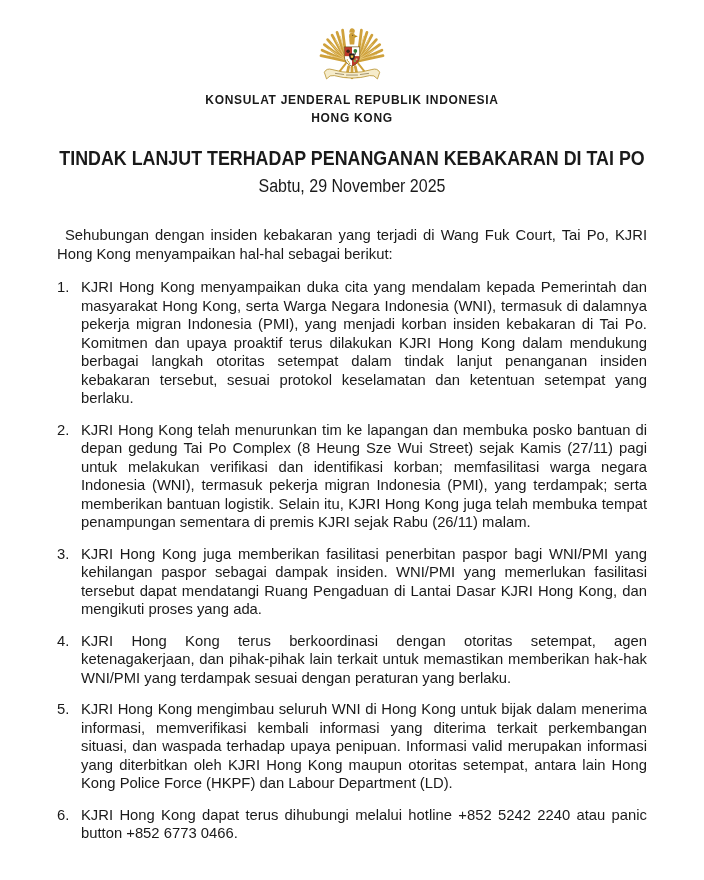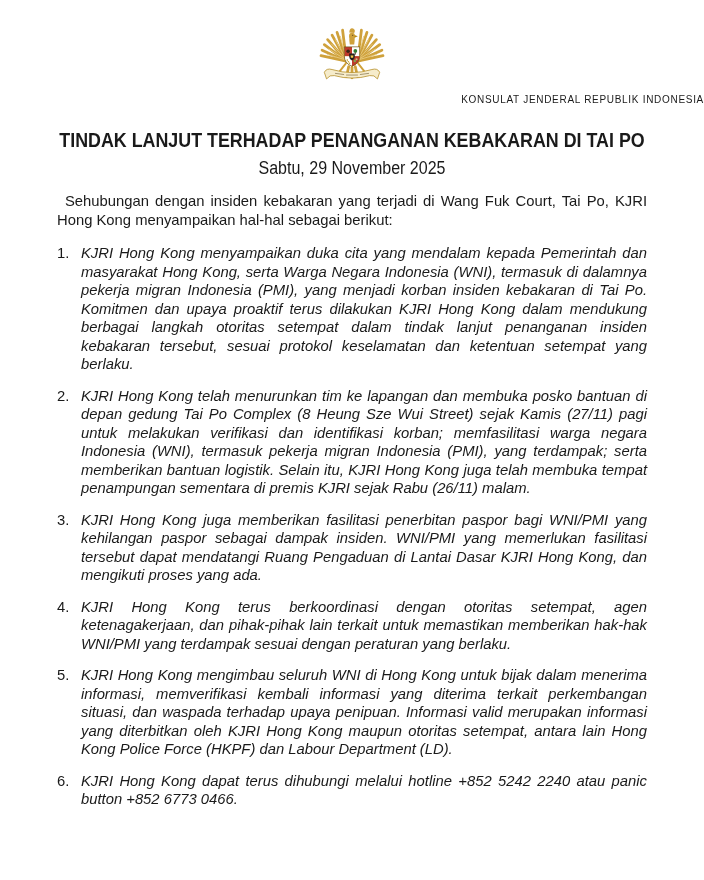--- a/index.html
+++ b/index.html
@@ -23,25 +23,24 @@
     text-align: center;
   }
   .emblem-svg {
     display: block;
     margin: 0 auto;
     width: 68px;
     height: 62px;
   }
   .org-line1 {
     margin-top: 3px;
-    font-size: 10px;
-    font-weight: normal;
+    font-size: 12px;
+    font-weight: bold;
     letter-spacing: 0.7px;
     line-height: 14px;
-    text-align: right;
   }
   .org-line2 {
     margin-top: 4px;
     font-size: 12px;
     font-weight: bold;
     letter-spacing: 0.7px;
     line-height: 14px;
   }
   .doc-title {
     margin: 21px 0 0 0;
@@ -56,21 +55,21 @@
   .doc-date {
     margin-top: 6px;
     text-align: center;
     font-size: 18px;
     line-height: 21px;
     white-space: nowrap;
     transform: scaleX(0.89);
     transform-origin: 50% 50%;
   }
   .body-content {
-    margin-top: 13px;
+    margin-top: 29px;
     padding: 0 57px;
     font-size: 14.8px;
     line-height: 18.5px;
     text-align: justify;
   }
   .intro {
     margin: 0;
     text-indent: 8px;
   }
   .numbered-list {
@@ -80,21 +79,20 @@
     display: flex;
     margin-bottom: 13px;
   }
   .item-number {
     width: 24px;
     flex-shrink: 0;
   }
   .item-text {
     flex: 1;
     text-align: justify;
-    font-style: italic;
   }
 </style>
 </head>
 <body>
 
 <div class="page">
 
   <div class="letterhead">
     <svg class="emblem-svg" viewBox="0 0 120 112" aria-hidden="true">
 
@@ -174,20 +172,21 @@
         <circle cx="53.5" cy="61" r="1.4" fill="#C9A227"></circle>
         <circle cx="55.5" cy="63.5" r="1.4" fill="#C9A227"></circle>
         <circle cx="65" cy="59.5" r="2.2" fill="#7FA650"></circle>
         <circle cx="68.2" cy="56.5" r="1.9" fill="#C9CF8A"></circle>
         <path d="M55,46 H65 V52 Q65,56.5 60,58.5 Q55,56.5 55,52 Z" fill="#1c1c1c"></path>
         <polygon points="60,47.8 61.1,50.3 63.8,50.3 61.7,52 62.5,54.6 60,53.1 57.5,54.6 58.3,52 56.2,50.3 58.9,50.3" fill="#F2C94C"></polygon>
       </g>
       <path d="M46,34 H74 V50 Q74,64 60,69 Q46,64 46,50 Z" fill="none" stroke="#6b5214" stroke-width="1.2"></path>
     </svg>
     <div class="org-line1">KONSULAT JENDERAL REPUBLIK INDONESIA</div>
+    <div class="org-line2">HONG KONG</div>
   </div>
 
   <h1 class="doc-title">TINDAK LANJUT TERHADAP PENANGANAN KEBAKARAN DI TAI PO</h1>
   <div class="doc-date">Sabtu, 29 November 2025</div>
 
   <div class="body-content">
     <p class="intro">Sehubungan dengan insiden kebakaran yang terjadi di Wang Fuk Court, Tai Po, KJRI Hong Kong menyampaikan hal-hal sebagai berikut:</p>
 
     <div class="numbered-list">
       <div class="list-item">

